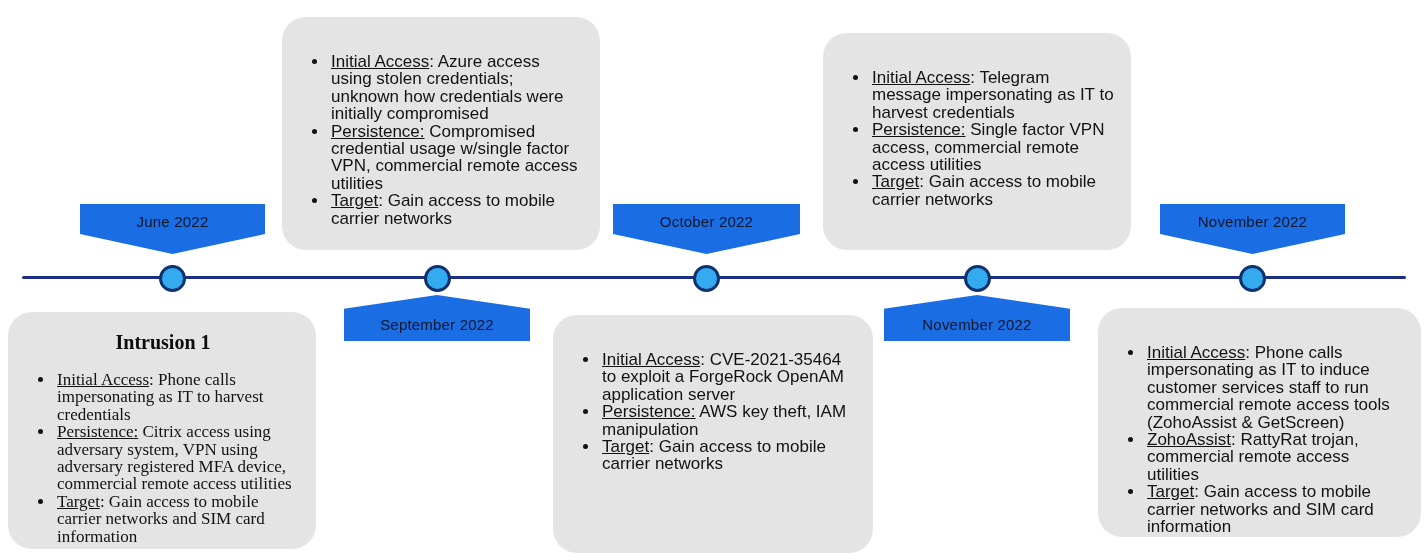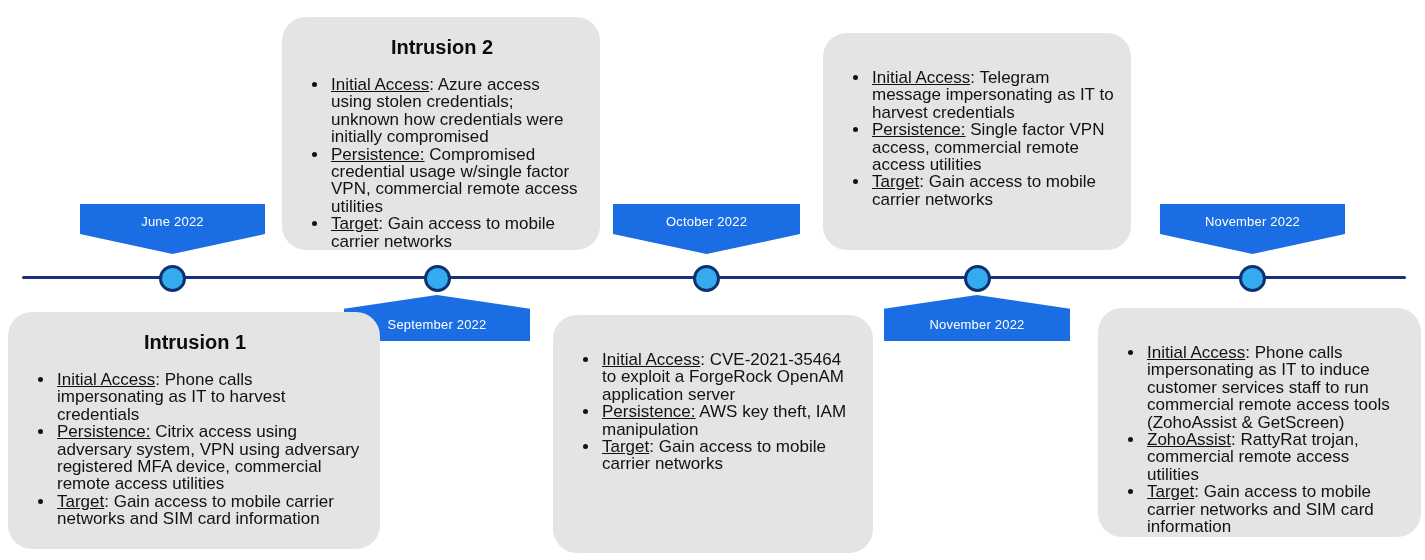--- a/index.html
+++ b/index.html
@@ -39,22 +39,22 @@
   .dot.d2 { left: 424px; }
   .dot.d3 { left: 693px; }
   .dot.d4 { left: 964px; }
   .dot.d5 { left: 1239px; }
 
   
   .banner {
     position: absolute;
     box-sizing: border-box;
     background: var(--banner);
-    color: #ffffff;
-    font-size: 13px;
+    color: #0f172a;
+    font-size: 15px;
     letter-spacing: 0.2px;
     display: flex;
     align-items: center;
     justify-content: center;
   }
   .banner.down {
     height: 50px;
     clip-path: polygon(0 0, 100% 0, 100% 60%, 50% 100%, 0 60%);
     padding-bottom: 16px;
   }
@@ -87,21 +87,21 @@
   }
   .card ul {
     margin: 17px 0 0 0;
     padding-left: 29px;
     font-size: 17px;
     line-height: 17.4px;
   }
   .card li { margin: 0; padding-left: 2px; }
   .u { text-decoration: underline; }
 
-  .card.c1 { left: 8px;    top: 312px; width: 372px; height: 237px; }
+  .card.c1 { left: 8px;    top: 312px; width: 308px; height: 237px; font-family: Liberation Serif, serif; }
   .card.c2 { left: 282px;  top: 17px;  width: 318px; height: 233px; }
   .card.c3 { left: 553px;  top: 315px; width: 320px; height: 238px; }
   .card.c4 { left: 823px;  top: 33px;  width: 308px; height: 217px; }
   .card.c5 { left: 1098px; top: 308px; width: 323px; height: 229px; }
 </style>
 </head>
 <body>
 
 <div class="stage" style="--banner: #1a6de2; --line: #1b2e7f; --dotfill: #33abee; --dotring: #0e3170; --cardbg: #e4e4e4; --ink: #121212;">
 
@@ -130,21 +130,20 @@
 
   <div class="card c1">
     <h2>Intrusion 1</h2>
     <ul>
         <li><span class="u">Initial Access</span>: Phone calls impersonating as IT to harvest credentials</li>
         <li><span class="u">Persistence:</span> Citrix access using adversary system, VPN using adversary registered MFA device, commercial remote access utilities</li>
         <li><span class="u">Target</span>: Gain access to mobile carrier networks and SIM card information</li>
       </ul>
   </div>
   <div class="card c2">
-    <h2>Intrusion 2</h2>
     <ul>
         <li><span class="u">Initial Access</span>: Azure access using stolen credentials; unknown how credentials were initially compromised</li>
         <li><span class="u">Persistence:</span> Compromised credential usage w/single factor VPN, commercial remote access utilities</li>
         <li><span class="u">Target</span>: Gain access to mobile carrier networks</li>
       </ul>
   </div>
   <div class="card c3">
     <ul>
         <li><span class="u">Initial Access</span>: CVE-2021-35464 to exploit a ForgeRock OpenAM application server</li>
         <li><span class="u">Persistence:</span> AWS key theft, IAM manipulation</li>

